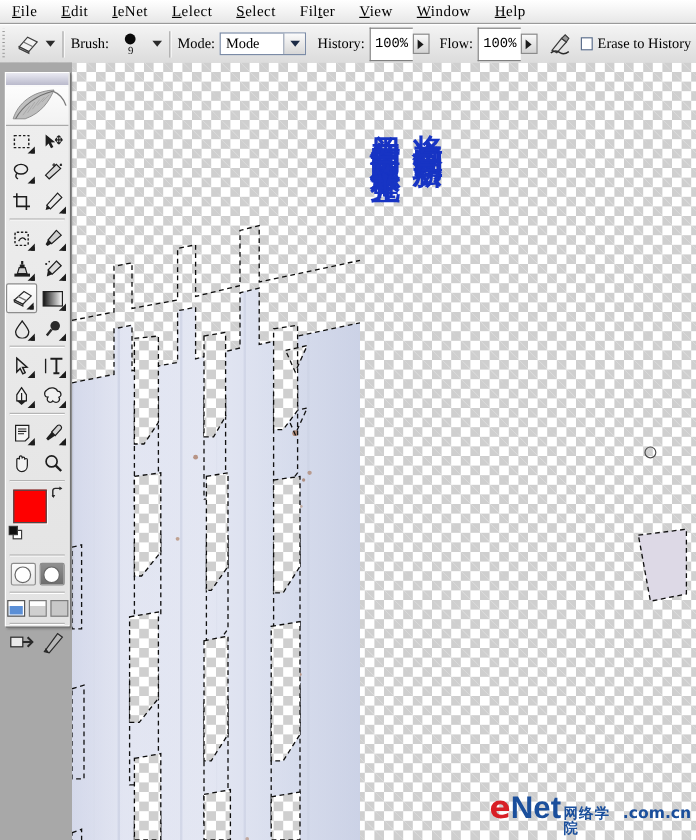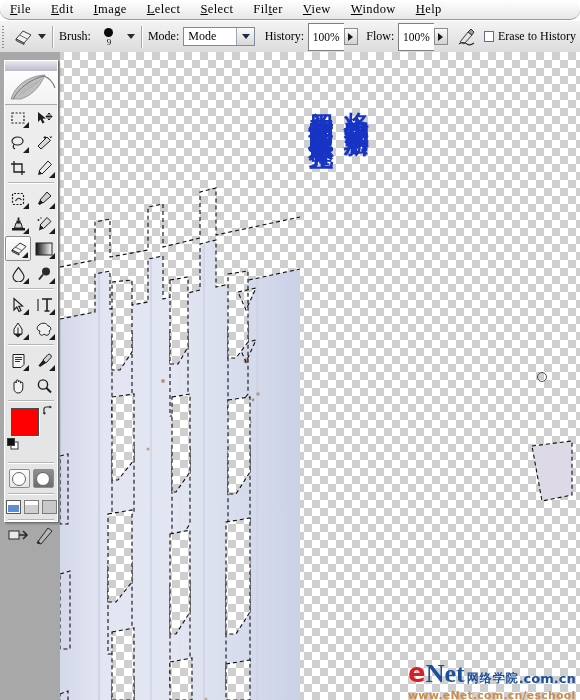--- a/index.html
+++ b/index.html
@@ -10,21 +10,21 @@
     background:#ffffff;
     -webkit-font-smoothing:none;
   }
   #app{position:relative;width:580px;height:700px;overflow:hidden;background:#fff;}
 
   
   #menubar{
     position:absolute;left:0;top:0;width:580px;height:19px;
     background:linear-gradient(to bottom,#ffffff 0%,#f2f2f2 55%,#e7e7e7 100%);
     border-bottom:1px solid #9a9a9a;
-    display:flex;align-items:flex-start;border-radius:10px;
+    display:flex;align-items:flex-start;
   }
   .menu-item{
     padding:0 10px;height:19px;line-height:19px;color:#000;
     font-family:"Liberation Serif", serif;font-size:12.5px;
     white-space:nowrap;cursor:default;letter-spacing:.4px;
   }
   .menu-item .mn{ text-decoration:underline; }
 
   
   #optionsbar{
@@ -58,21 +58,21 @@
     display:flex;align-items:center;box-sizing:border-box;
   }
   .combo .cval{flex:1;padding-left:4px;font-family:"Liberation Serif",serif;font-size:12px;color:#000;}
   .combo .cbtn{
     width:17px;height:17px;margin:0 0 0 0;background:linear-gradient(to bottom,#fbfbfb,#d7d7d7);
     border-left:1px solid #9aa4b4;display:flex;align-items:center;justify-content:center;
   }
   .chev{width:0;height:0;border-left:4px solid transparent;border-right:4px solid transparent;border-top:5px solid #1b2a45;}
   .num-field{
     height:28px;width:38px;background:#fff;border:1px solid #7f7f7f;border-right:none;
-    font-family:Liberation Serif, serif;font-size:11.5px;color:#000;
+    font-family:Liberation Mono, monospace;font-size:11.5px;color:#000;
     display:flex;align-items:center;justify-content:center;box-sizing:border-box;
   }
   .spin-btn{
     height:17px;width:15px;box-sizing:border-box;
     background:linear-gradient(to bottom,#fafafa,#d2d2d2);border:1px solid #8b8b8b;
     display:flex;align-items:center;justify-content:center;
   }
   .spin-tri{width:0;height:0;border-top:4px solid transparent;border-bottom:4px solid transparent;border-left:5px solid #1a1a1a;}
   .chk{
     width:11px;height:11px;background:#fff;border:1px solid #5d6f8c;box-sizing:border-box;margin-right:4px;
@@ -171,36 +171,36 @@
   .qm.dark{background:linear-gradient(to bottom,#8f8f8f,#6d6d6d);}
   .qm .circ{width:12px;height:12px;border-radius:50%;background:#fff;border:1px solid #666;}
   #screenmodes{display:flex;justify-content:center;gap:3px;padding:3px 0;}
   .sm{width:15px;height:14px;box-sizing:border-box;border:1px solid #7d7d7d;background:#c8c8c8;}
   .sm.sel{border:1px solid #5a5a5a;box-shadow:0 0 0 1px #fff inset;}
   #jumpto{display:flex;justify-content:center;gap:4px;padding:4px 0 2px;}
 
   
   #watermark{position:absolute;left:408px;top:660px;width:168px;height:36px;}
   .wm-e{font-family:"DejaVu Sans",sans-serif;font-weight:bold;font-size:26px;color:#d81f26;line-height:26px;}
-  .wm-net{font-family:Liberation Serif, serif;font-weight:bold;font-size:26px;color:#1b4f9c;line-height:26px;}
+  .wm-net{font-family:Liberation Sans, sans-serif;font-weight:bold;font-size:26px;color:#1b4f9c;line-height:26px;}
   .wm-cn{font-family:"DejaVu Sans",sans-serif;font-weight:bold;font-size:13px;color:#1b4f9c;}
   .wm-han{font-family:"DejaVu Sans",sans-serif;font-weight:bold;font-size:12px;color:#1b4f9c;letter-spacing:1px;}
   .wm-url{font-family:"DejaVu Sans",sans-serif;font-weight:bold;font-size:11px;color:#cf8a4a;letter-spacing:.2px;}
 
   svg{shape-rendering:geometricPrecision;}
 </style>
 </head>
 <body>
 
 <div id="app">
 
   <div id="menubar">
     <div class="menu-item"><span class="mn">F</span><span>ile</span></div>
     <div class="menu-item"><span class="mn">E</span><span>dit</span></div>
-    <div class="menu-item"><span class="mn">I</span><span>mage</span></div>
+    <div class="menu-item"><span class="mn">I</span><span>eNet</span></div>
     <div class="menu-item"><span class="mn">L</span><span>elect</span></div>
     <div class="menu-item"><span class="mn">S</span><span>elect</span></div>
     <div class="menu-item">Fil<span class="mn">t</span><span>er</span></div>
     <div class="menu-item"><span class="mn">V</span><span>iew</span></div>
     <div class="menu-item"><span class="mn">W</span><span>indow</span></div>
     <div class="menu-item"><span class="mn">H</span><span>elp</span></div>
   </div>
 
   <div id="optionsbar">
     <div class="grip"></div>

